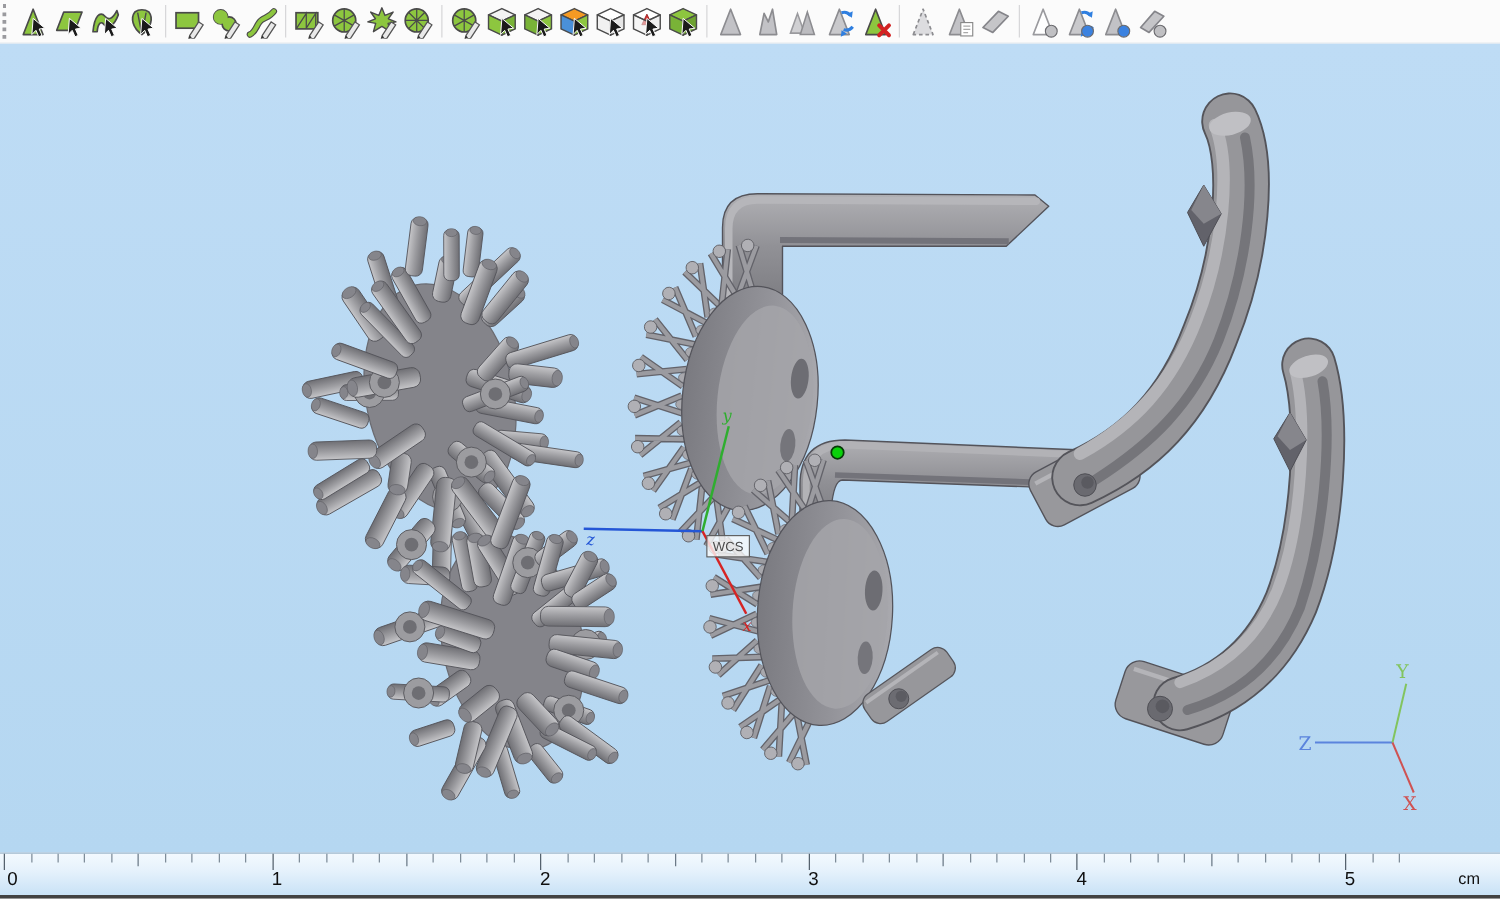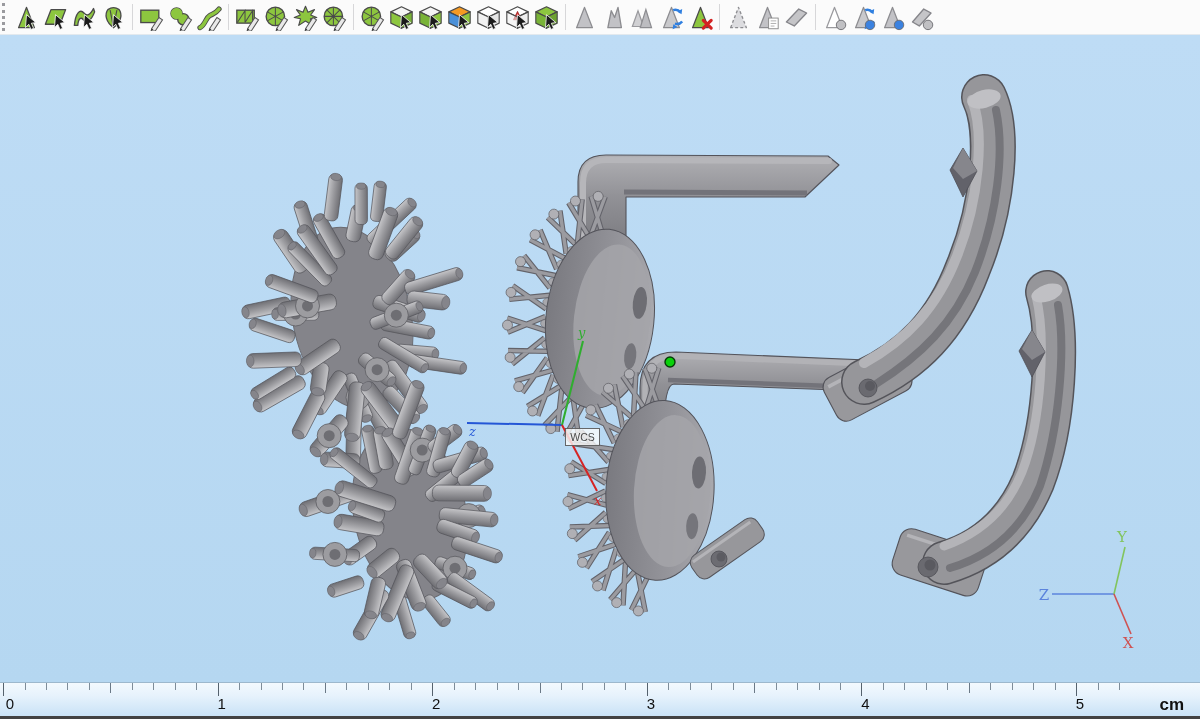--- a/index.html
+++ b/index.html
@@ -20,21 +20,21 @@
   #scene{position:absolute;left:0;top:0;}
   
   #ruler{position:absolute;left:0;top:682px;width:1200px;height:34px;
          background:linear-gradient(#f3f9fe 0%,#e6f2fc 40%,#c9e2f6 100%);
          border-top:1px solid #9db8cd;box-sizing:border-box;}
   .tick{position:absolute;top:0;width:1px;}
   .tick.major{background:#55626e;}
   .tick.half{background:#6b7987;}
   .tick.minor{background:#7e8c99;}
   .rlabel{position:absolute;top:12px;font-size:15px;color:#101010;transform:translateX(-50%);}
-  #runit{position:absolute;top:12px;right:16px;font-size:17px;color:#101010;font-weight:bold;}
+  #runit{position:absolute;top:12px;right:16px;font-size:13px;color:#101010;font-weight:normal;}
   #window-edge{position:absolute;left:0;top:716px;width:1200px;height:3px;background:#424242;}
 </style>
 </head>
 <body>
 
 <div id="toolbar">
   <div id="drag-handle"></div>
 <div class="tb-group">
       <button class="tb-btn" title="select-triangles">
         <svg width="27" height="27" viewBox="0 0 24 24">

